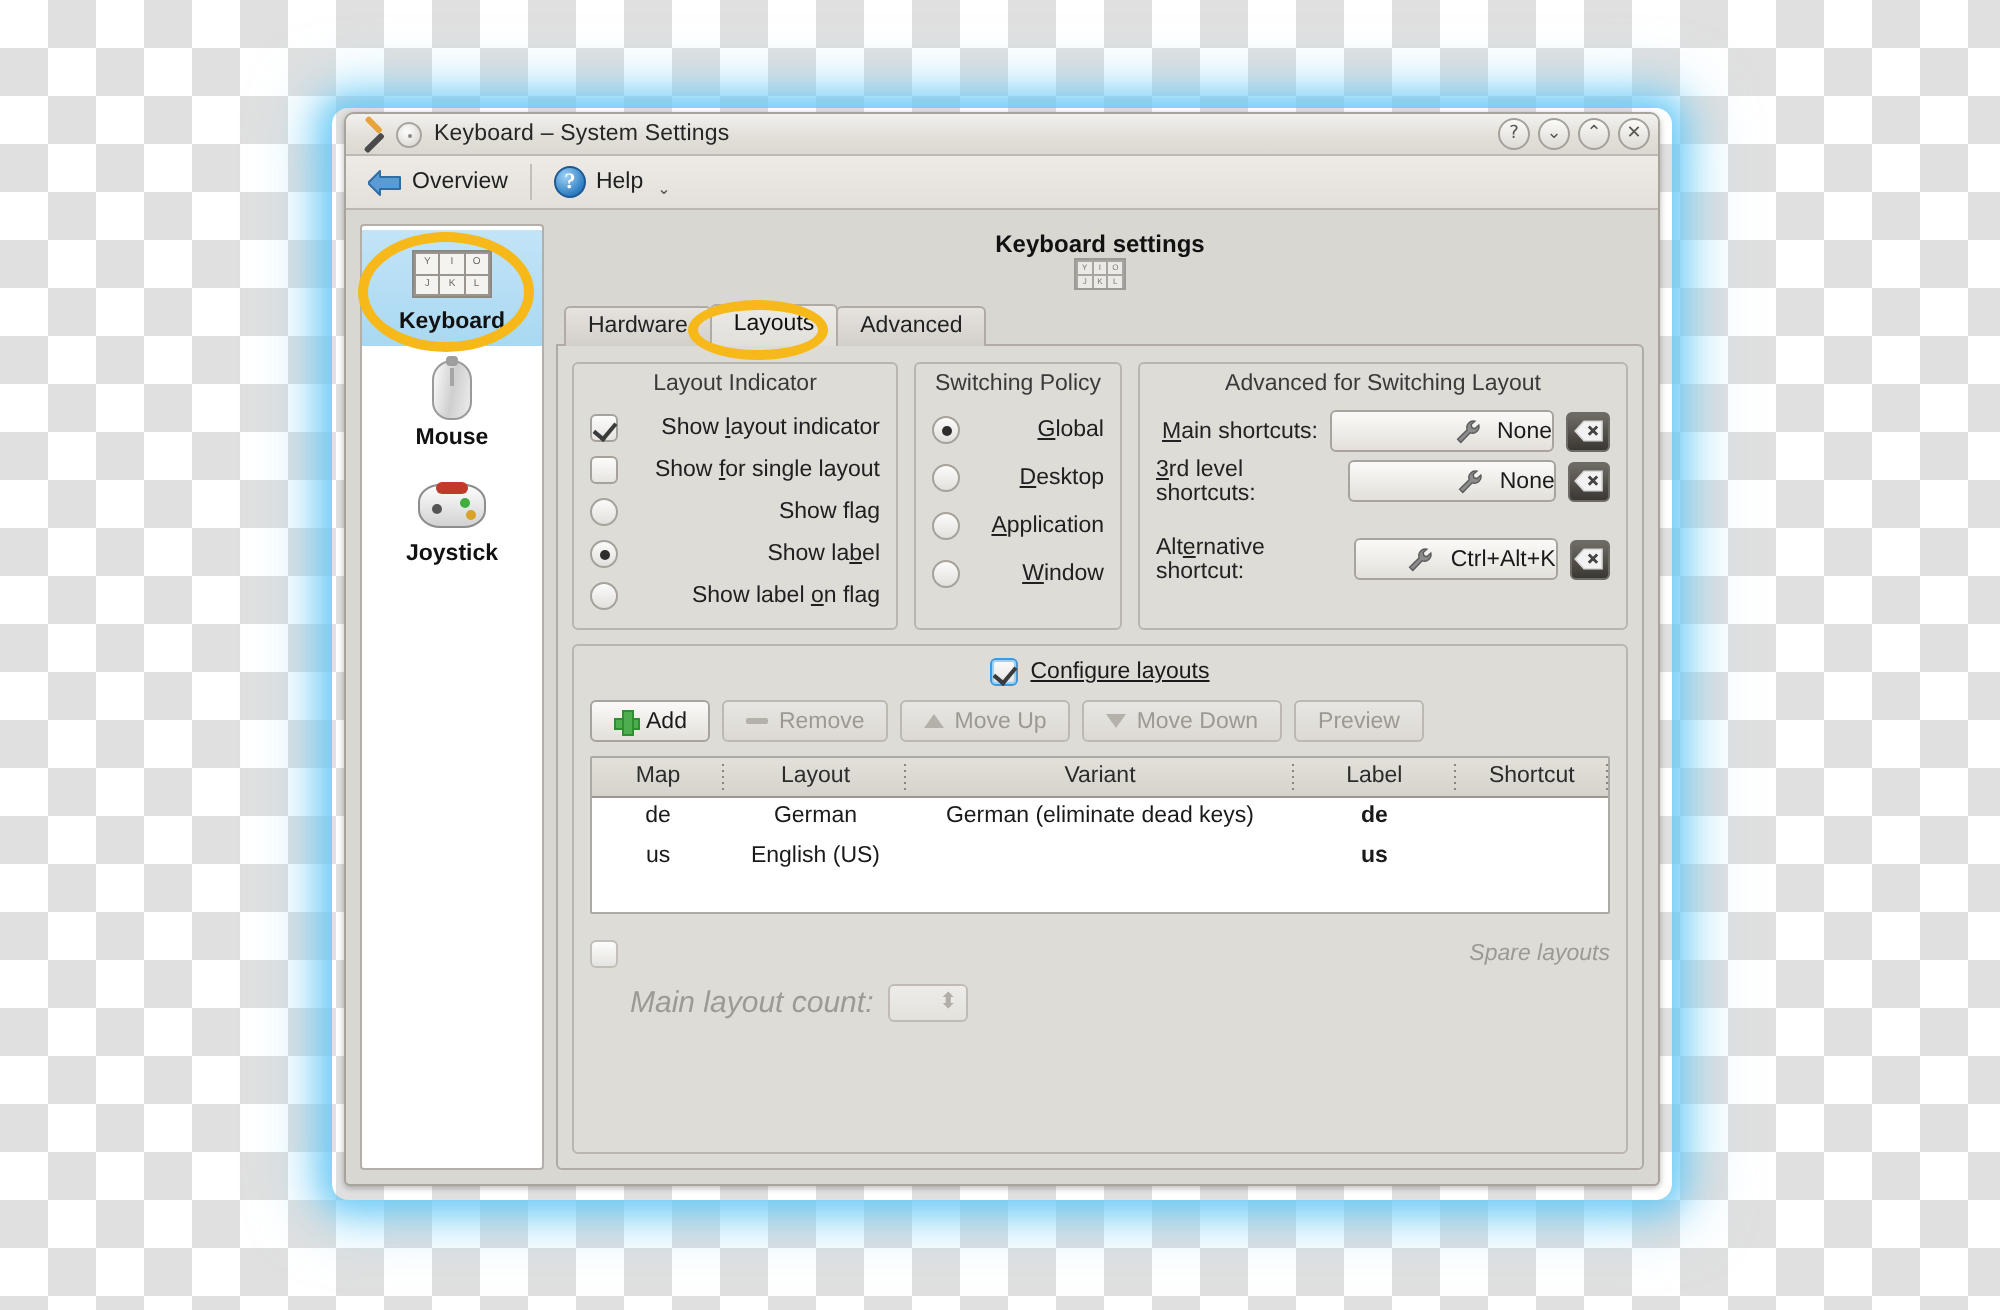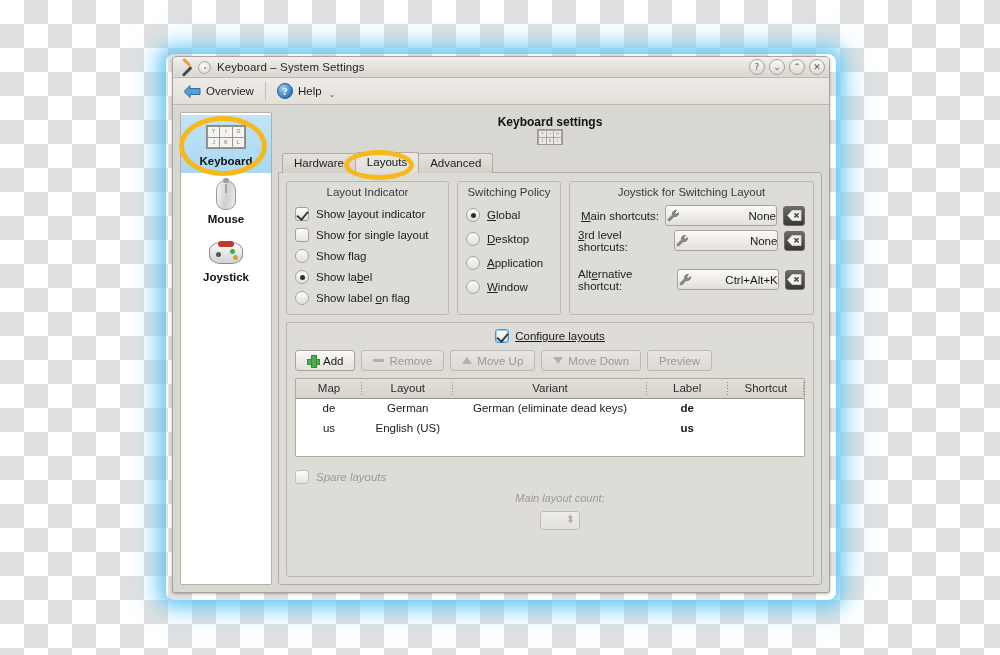--- a/index.html
+++ b/index.html
@@ -148,21 +148,21 @@
 
   
   .grouprow{display:flex;gap:8px;}
   .group{
     border:1px solid #bab6af; border-radius:3px; background:#dedcd7;
     padding:4px 8px 6px; position:relative;
   }
   .group > .gtitle{
     text-align:center;font-size:11.5px;color:#3a3a3a;margin-bottom:5px;
   }
-  .opt{display:flex;align-items:center;gap:7px;height:21px;font-size:11.5px;color:#202020;}
+  .opt{display:flex;align-items:center;gap:7px;height:21px;font-size:11.5px;color:#202020;justify-content:space-between;}
   .opt.dim{color:#9d9a95;}
   .cb{
     width:14px;height:14px;border-radius:3px;flex:0 0 auto;
     background:linear-gradient(#fcfcfb,#e6e4e0);border:1px solid #a6a29b;position:relative;
   }
   .cb.on::after{
     content:"";position:absolute;left:3px;top:1px;width:5px;height:9px;
     border:solid #3b3b3b;border-width:0 2px 2px 0;transform:rotate(40deg);
   }
   .cb.blue{border-color:#3d9ae0;box-shadow:0 0 0 1px #9fd0f0 inset;}
@@ -174,21 +174,21 @@
     content:"";position:absolute;left:4px;top:4px;width:5px;height:5px;border-radius:50%;background:#2e2e2e;
   }
   u.acc{text-decoration:underline;}
 
   
   .shrow{display:flex;align-items:center;gap:6px;justify-content:flex-end;height:25px;}
   .shlabel{font-size:11.5px;color:#222;}
   .shbtn{
     width:112px;height:21px;border:1px solid #a8a49d;border-radius:3px;
     background:linear-gradient(#fbfaf8,#e3e0da);
-    display:flex;align-items:center;justify-content:space-between;gap:8px;font-size:11.5px;color:#1a1a1a;cursor:default;
+    display:flex;align-items:center;justify-content:flex-end;gap:8px;font-size:11.5px;color:#1a1a1a;cursor:default;
   }
   .wrench{width:14px;height:14px;position:relative;display:inline-block;}
   .clrbtn{
     width:22px;height:20px;border:1px solid #6e6a64;border-radius:3px;
     background:linear-gradient(#6f6b65,#3b3834);
     display:flex;align-items:center;justify-content:center;cursor:default;
   }
 
   
   .cfgbox{
@@ -223,21 +223,21 @@
   thead th::after{
     content:"";position:absolute;right:0;top:3px;bottom:3px;width:1px;
     background:repeating-linear-gradient(#8a867f 0 1px, transparent 1px 3px);
   }
   tbody td{height:20px;padding:0 4px;color:#1a1a1a;text-align:center;}
   td.bold{font-weight:bold;}
   .spacer-row td{height:18px;}
 
   
   .cfgbot{display:flex;flex-direction:column;gap:5px;margin-top:2px;font-style:italic;}
-  .spinrow{display:flex;align-items:center;gap:7px;padding-left:20px;font-size:11px;color:#9d9a95;flex-direction:column;}
+  .spinrow{display:flex;align-items:center;gap:7px;padding-left:20px;font-size:15px;color:#9d9a95;}
   .spin{
     width:40px;height:19px;border:1px solid #c0bcb5;border-radius:3px;
     background:linear-gradient(#eeecE8,#e4e2dd);position:relative;
   }
   .spin::after{
     content:"⬍";position:absolute;right:4px;top:1px;font-size:11px;color:#b2aea7;
     font-family:"DejaVu Sans",sans-serif;
   }
 
   
@@ -391,21 +391,21 @@
               <span class="rb"></span>
               <span><u class="acc">A</u>pplication</span>
             </div>
             <div class="opt" style="height:24px">
               <span class="rb"></span>
               <span><u class="acc">W</u>indow</span>
             </div>
           </div>
 
           <div class="group" style="flex:1">
-            <div class="gtitle">Joystick for Switching Layout</div>
+            <div class="gtitle">Advanced for Switching Layout</div>
 
             <div class="shrow">
               <span class="shlabel"><u class="acc">M</u>ain shortcuts:</span>
               <div class="shbtn">
                 <span class="wrench">
                   <svg width="14" height="14" viewBox="0 0 14 14">
                       <path d="M10.5 1.6a3.3 3.3 0 00-3.9 4.3L1.8 10.6l1.6 1.6 4.7-4.8A3.3 3.3 0 0012.4 3.5l-1.8 1.8-1.6-.4-.4-1.6z" fill="#8c8c8c" stroke="#5b5b5b" stroke-width=".7"></path>
                     </svg>
                 </span>
                 <span>None</span>

